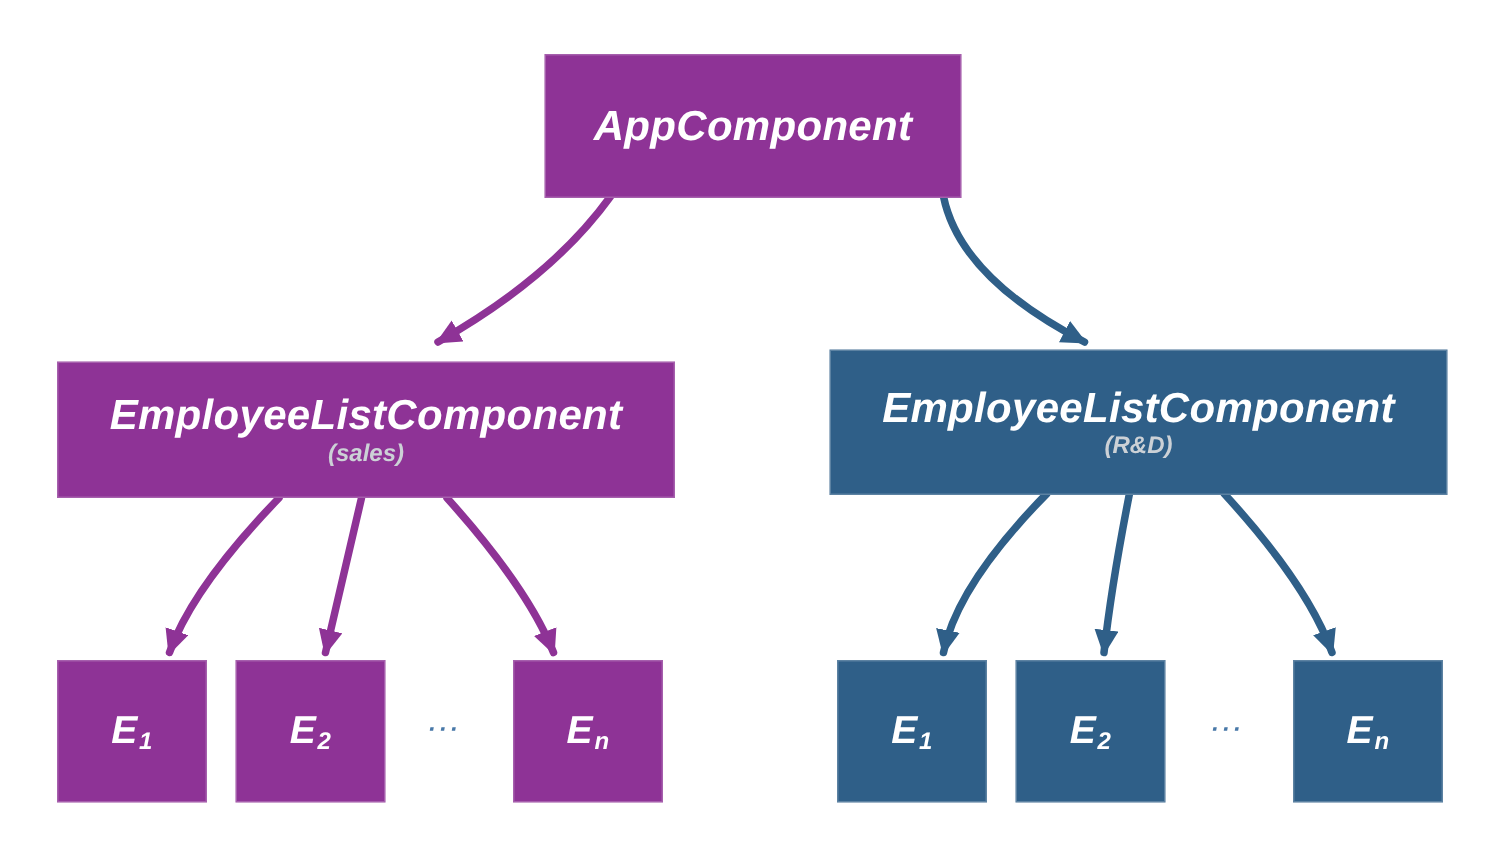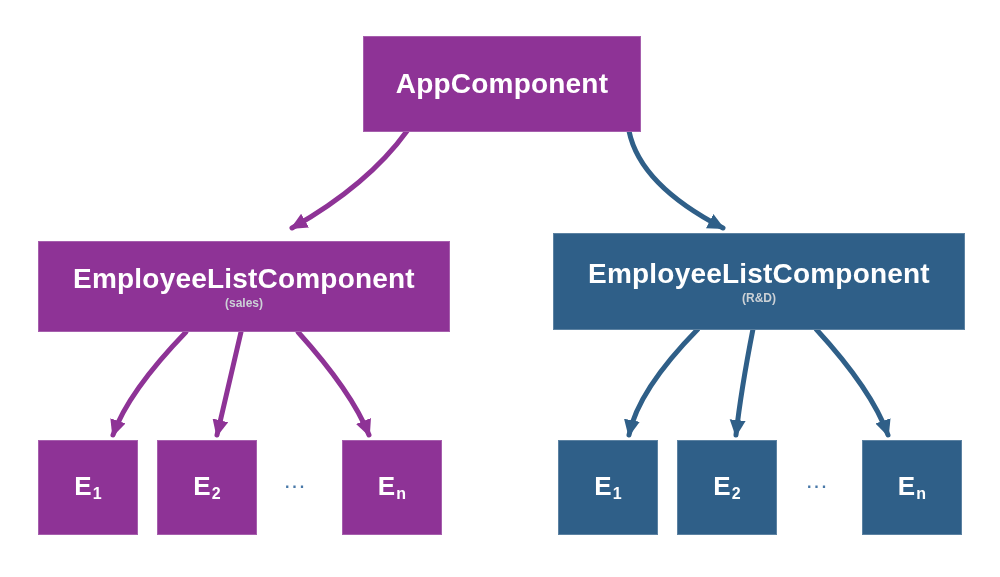--- a/index.html
+++ b/index.html
@@ -1,36 +1,37 @@
 <!DOCTYPE html>
 <html style="--purple: #8e3396; --blue: #2f5f88; --subtitle: #ccd1d6; --node-text: #ffffff; --ellipsis: #4878a8; --background: #ffffff;"><head>
 <meta charset="utf-8">
 <style>
   html,body{margin:0;padding:0;}
   .canvas{
     position:relative;width:1000px;height:577px;
     background:var(--background,#fff);
     font-family:"Liberation Sans",sans-serif;
     overflow:hidden;
+    font-style:italic;
   }
   .edges{position:absolute;left:0;top:0;width:1000px;height:577px;pointer-events:none;}
   .edge{fill:none;stroke-width:5;stroke-linecap:round;}
   .edge.purple{stroke:var(--purple);}
   .edge.blue{stroke:var(--blue);}
   .fill-purple{fill:var(--purple);}
   .fill-blue{fill:var(--blue);}
   .node{
     position:absolute;display:flex;flex-direction:column;
     align-items:center;justify-content:center;
     color:var(--node-text,#fff);text-align:center;box-sizing:border-box;
   }
   .node.purple{background:var(--purple);border:1px solid rgba(255,255,255,.22);}
   .node.blue{background:var(--blue);border:1px solid rgba(255,255,255,.22);}
   .node-title{font-weight:bold;font-size:28px;letter-spacing:.2px;line-height:1.1;}
-  .node-subtitle{font-weight:bold;font-size:12px;color:var(--subtitle,#ccd1d6);margin-top:3px;line-height:1;}
+  .node-subtitle{font-weight:bold;font-size:16px;color:var(--subtitle,#ccd1d6);margin-top:3px;line-height:1;}
   .leaf .node-title{font-size:26px;}
   .leaf sub{font-size:16px;vertical-align:-0.25em;margin-left:1px;}
   .root{left:363px;top:36px;width:278px;height:96px;}
   .mid-sales{left:38px;top:241px;width:412px;height:91px;}
   .mid-rnd{left:553px;top:233px;width:412px;height:97px;}
   .leaf{width:100px;height:95px;top:440px;}
   .leaf-s1{left:38px;}  .leaf-s2{left:157px;}  .leaf-sn{left:342px;}
   .leaf-r1{left:558px;} .leaf-r2{left:677px;}  .leaf-rn{left:862px;}
   .ellipsis{
     position:absolute;top:478px;width:32px;text-align:center;

